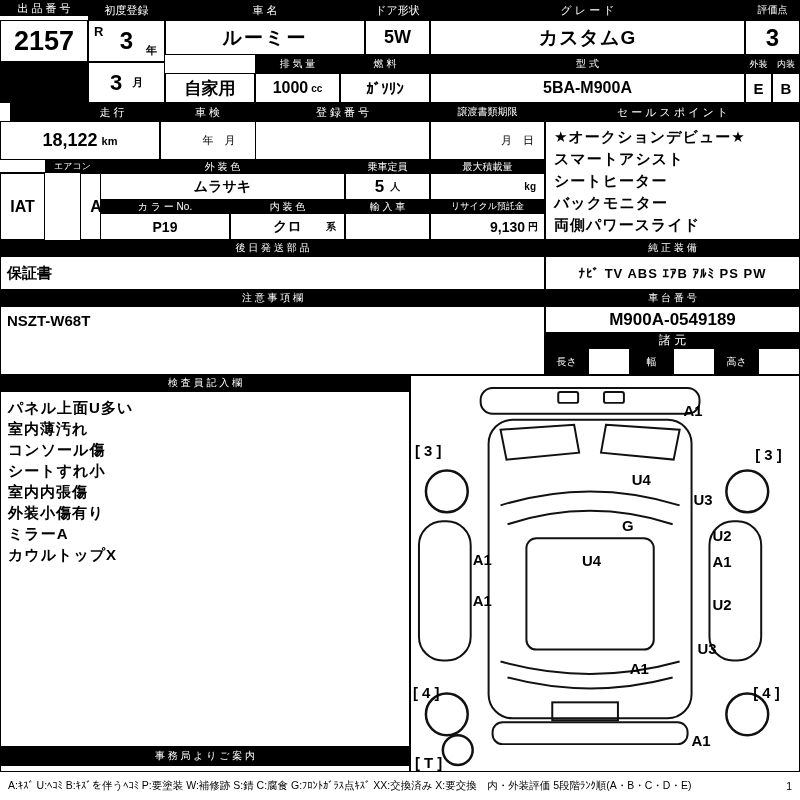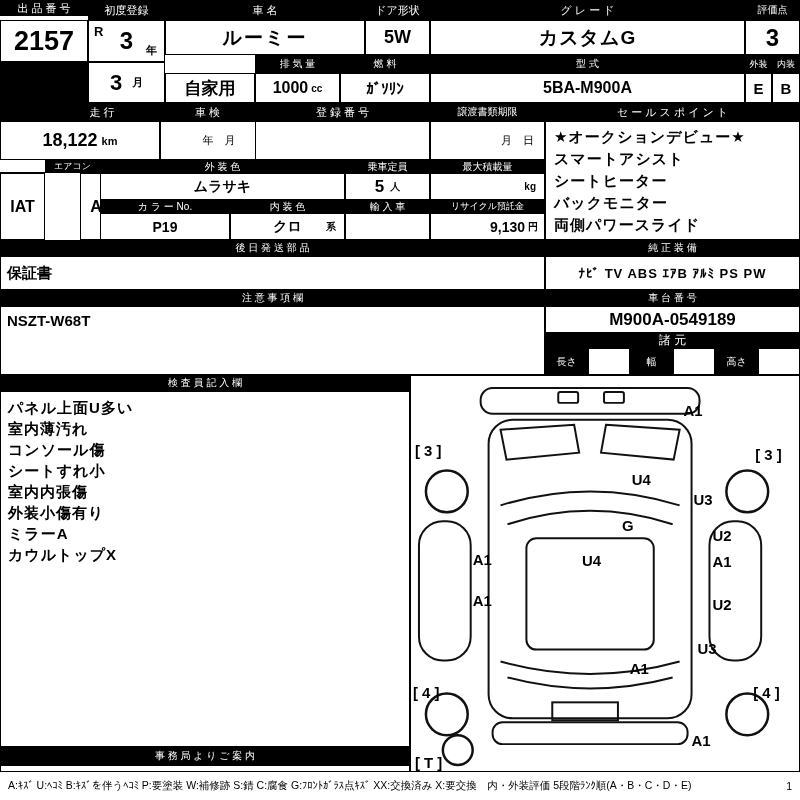--- a/index.html
+++ b/index.html
@@ -62,21 +62,21 @@
   <div class="v" style="left:340px;top:73px;width:90px;height:30px;font-size:15px;">ｶﾞｿﾘﾝ</div>
 
   <div class="h" style="left:430px;top:55px;width:315px;height:18px;font-size:10px;">型 式</div>
   <div class="v" style="left:430px;top:73px;width:315px;height:30px;font-size:16px;">5BA-M900A</div>
 
   <div class="h" style="left:745px;top:55px;width:27px;height:18px;font-size:9px;">外装</div>
   <div class="h" style="left:772px;top:55px;width:28px;height:18px;font-size:9px;">内装</div>
   <div class="v" style="left:745px;top:73px;width:27px;height:30px;font-size:15px;">E</div>
   <div class="v" style="left:772px;top:73px;width:28px;height:30px;font-size:15px;">B</div>
 
-  <div class="h" style="left:0;top:103px;width:160px;height:18px;padding-left:44px;">走 行</div>
+  <div class="h" style="left:10px;top:103px;width:160px;height:18px;padding-left:44px;">走 行</div>
   <div class="v" style="left:0;top:121px;width:160px;height:39px;">
     <span style="font-size:18px;">18,122</span>
     <span style="font-size:11px;margin-left:4px;">km</span>
   </div>
 
   <div class="h" style="left:160px;top:103px;width:95px;height:18px;text-align:center;">車 検</div>
   <div class="v" style="left:160px;top:121px;width:118px;height:39px;font-size:11px;font-weight:normal;">年　月</div>
 
   <div class="h" style="left:255px;top:103px;width:175px;height:18px;">登 録 番 号</div>
   <div class="v" style="left:255px;top:121px;width:175px;height:39px;"></div>

